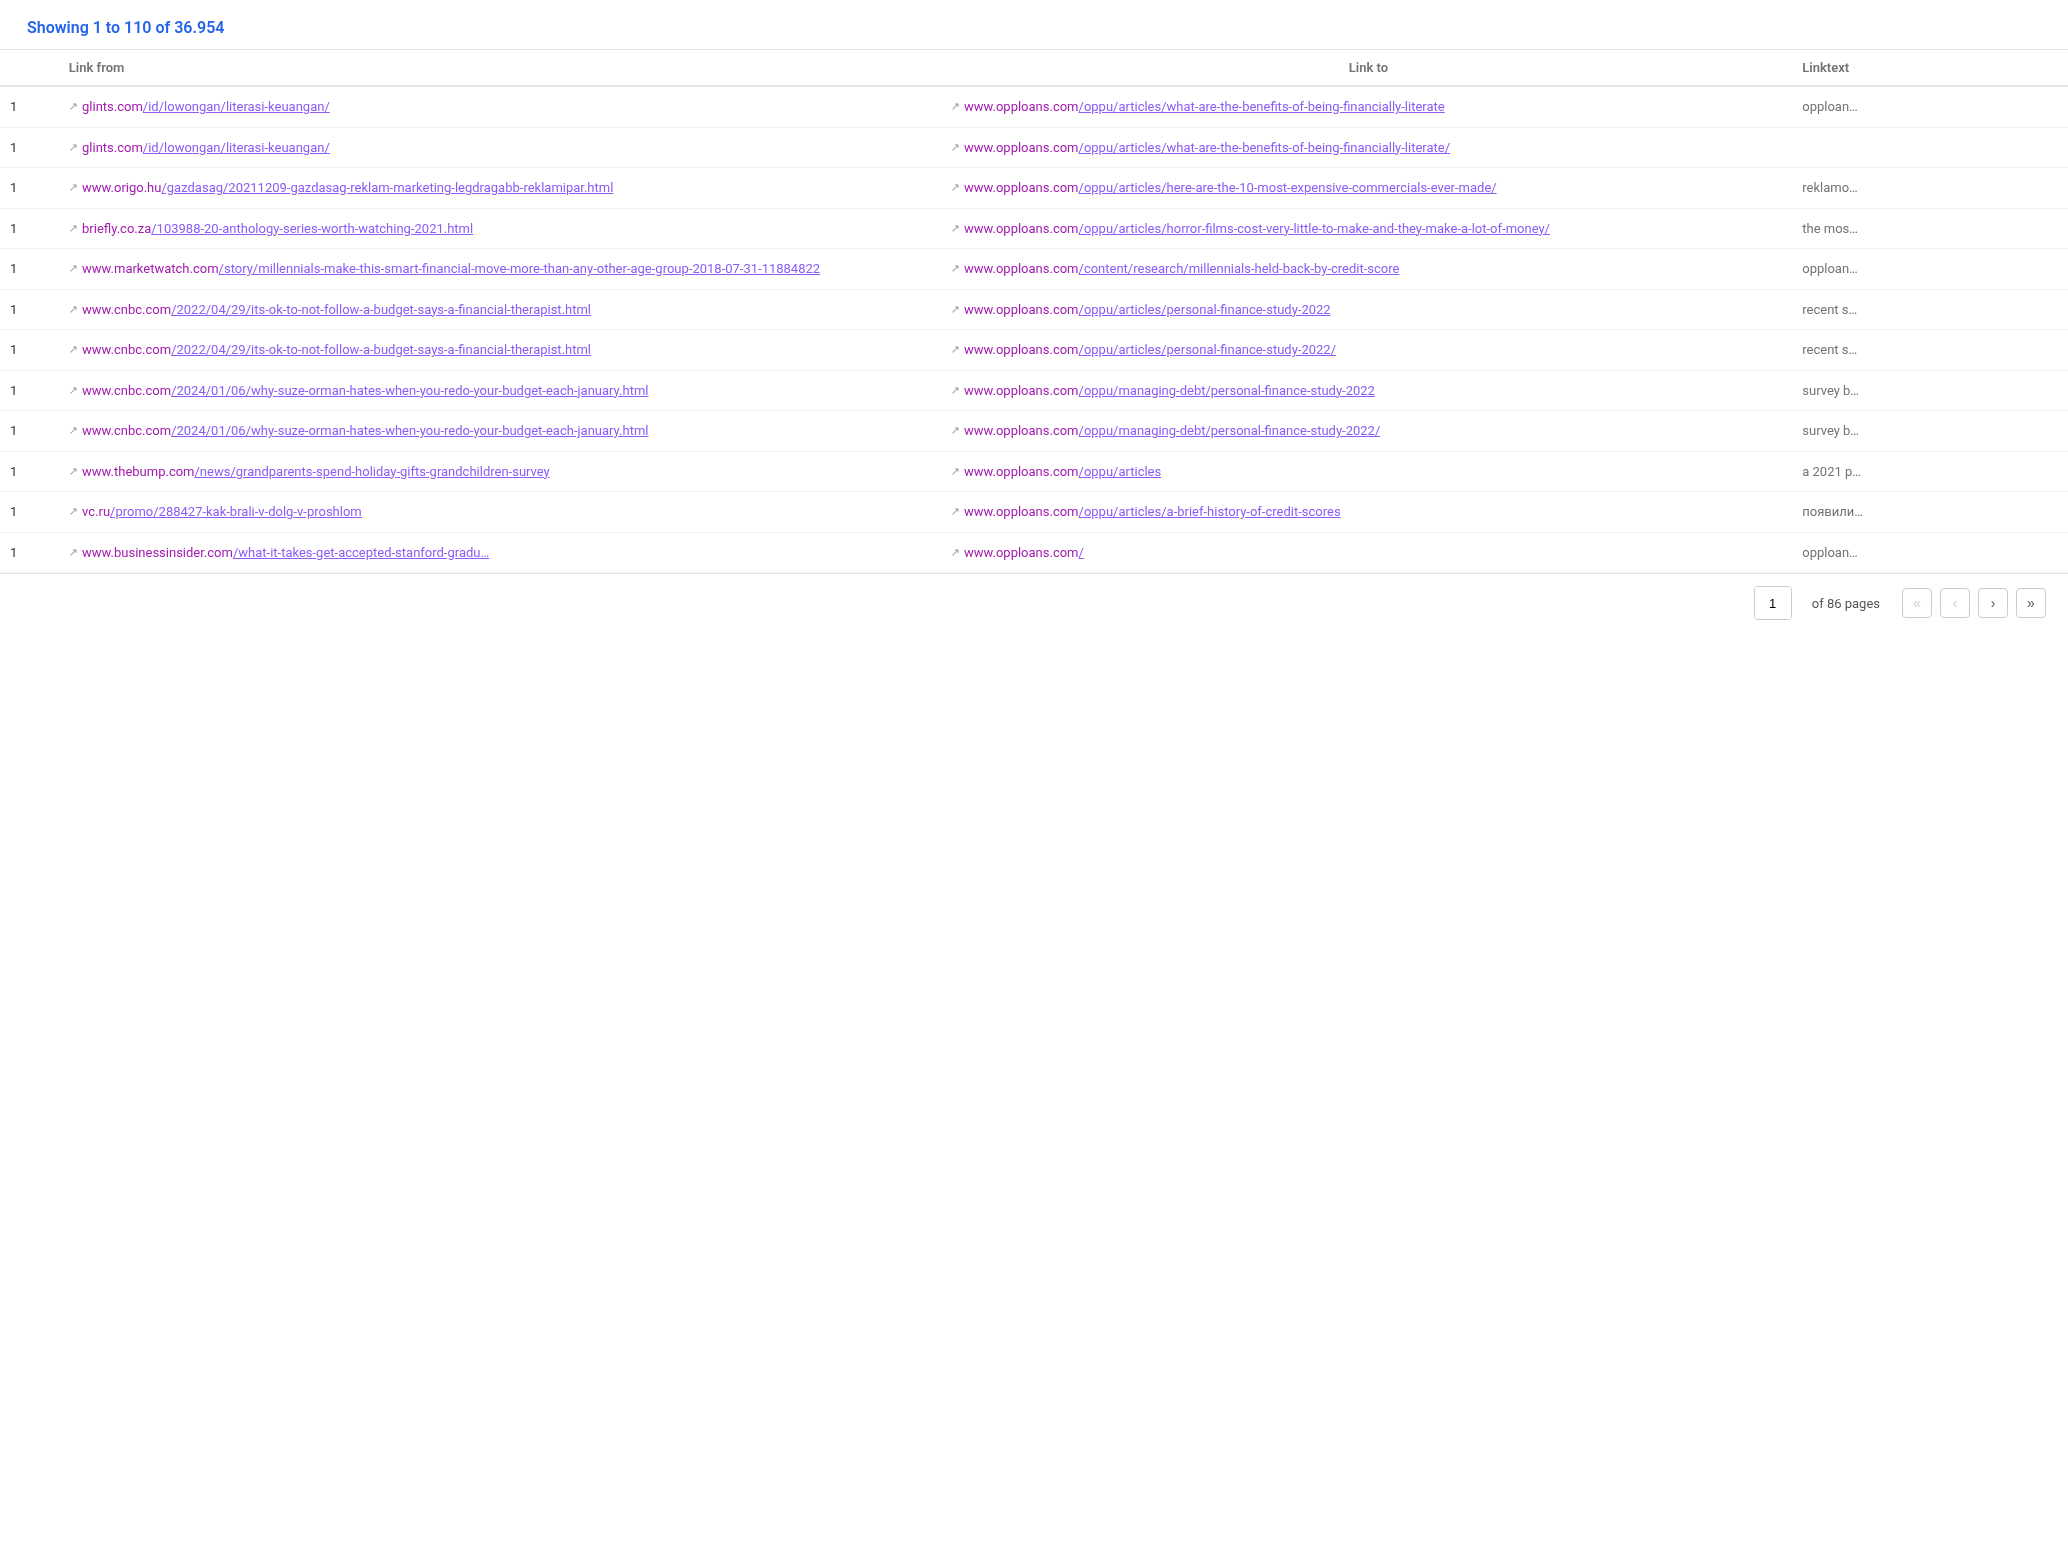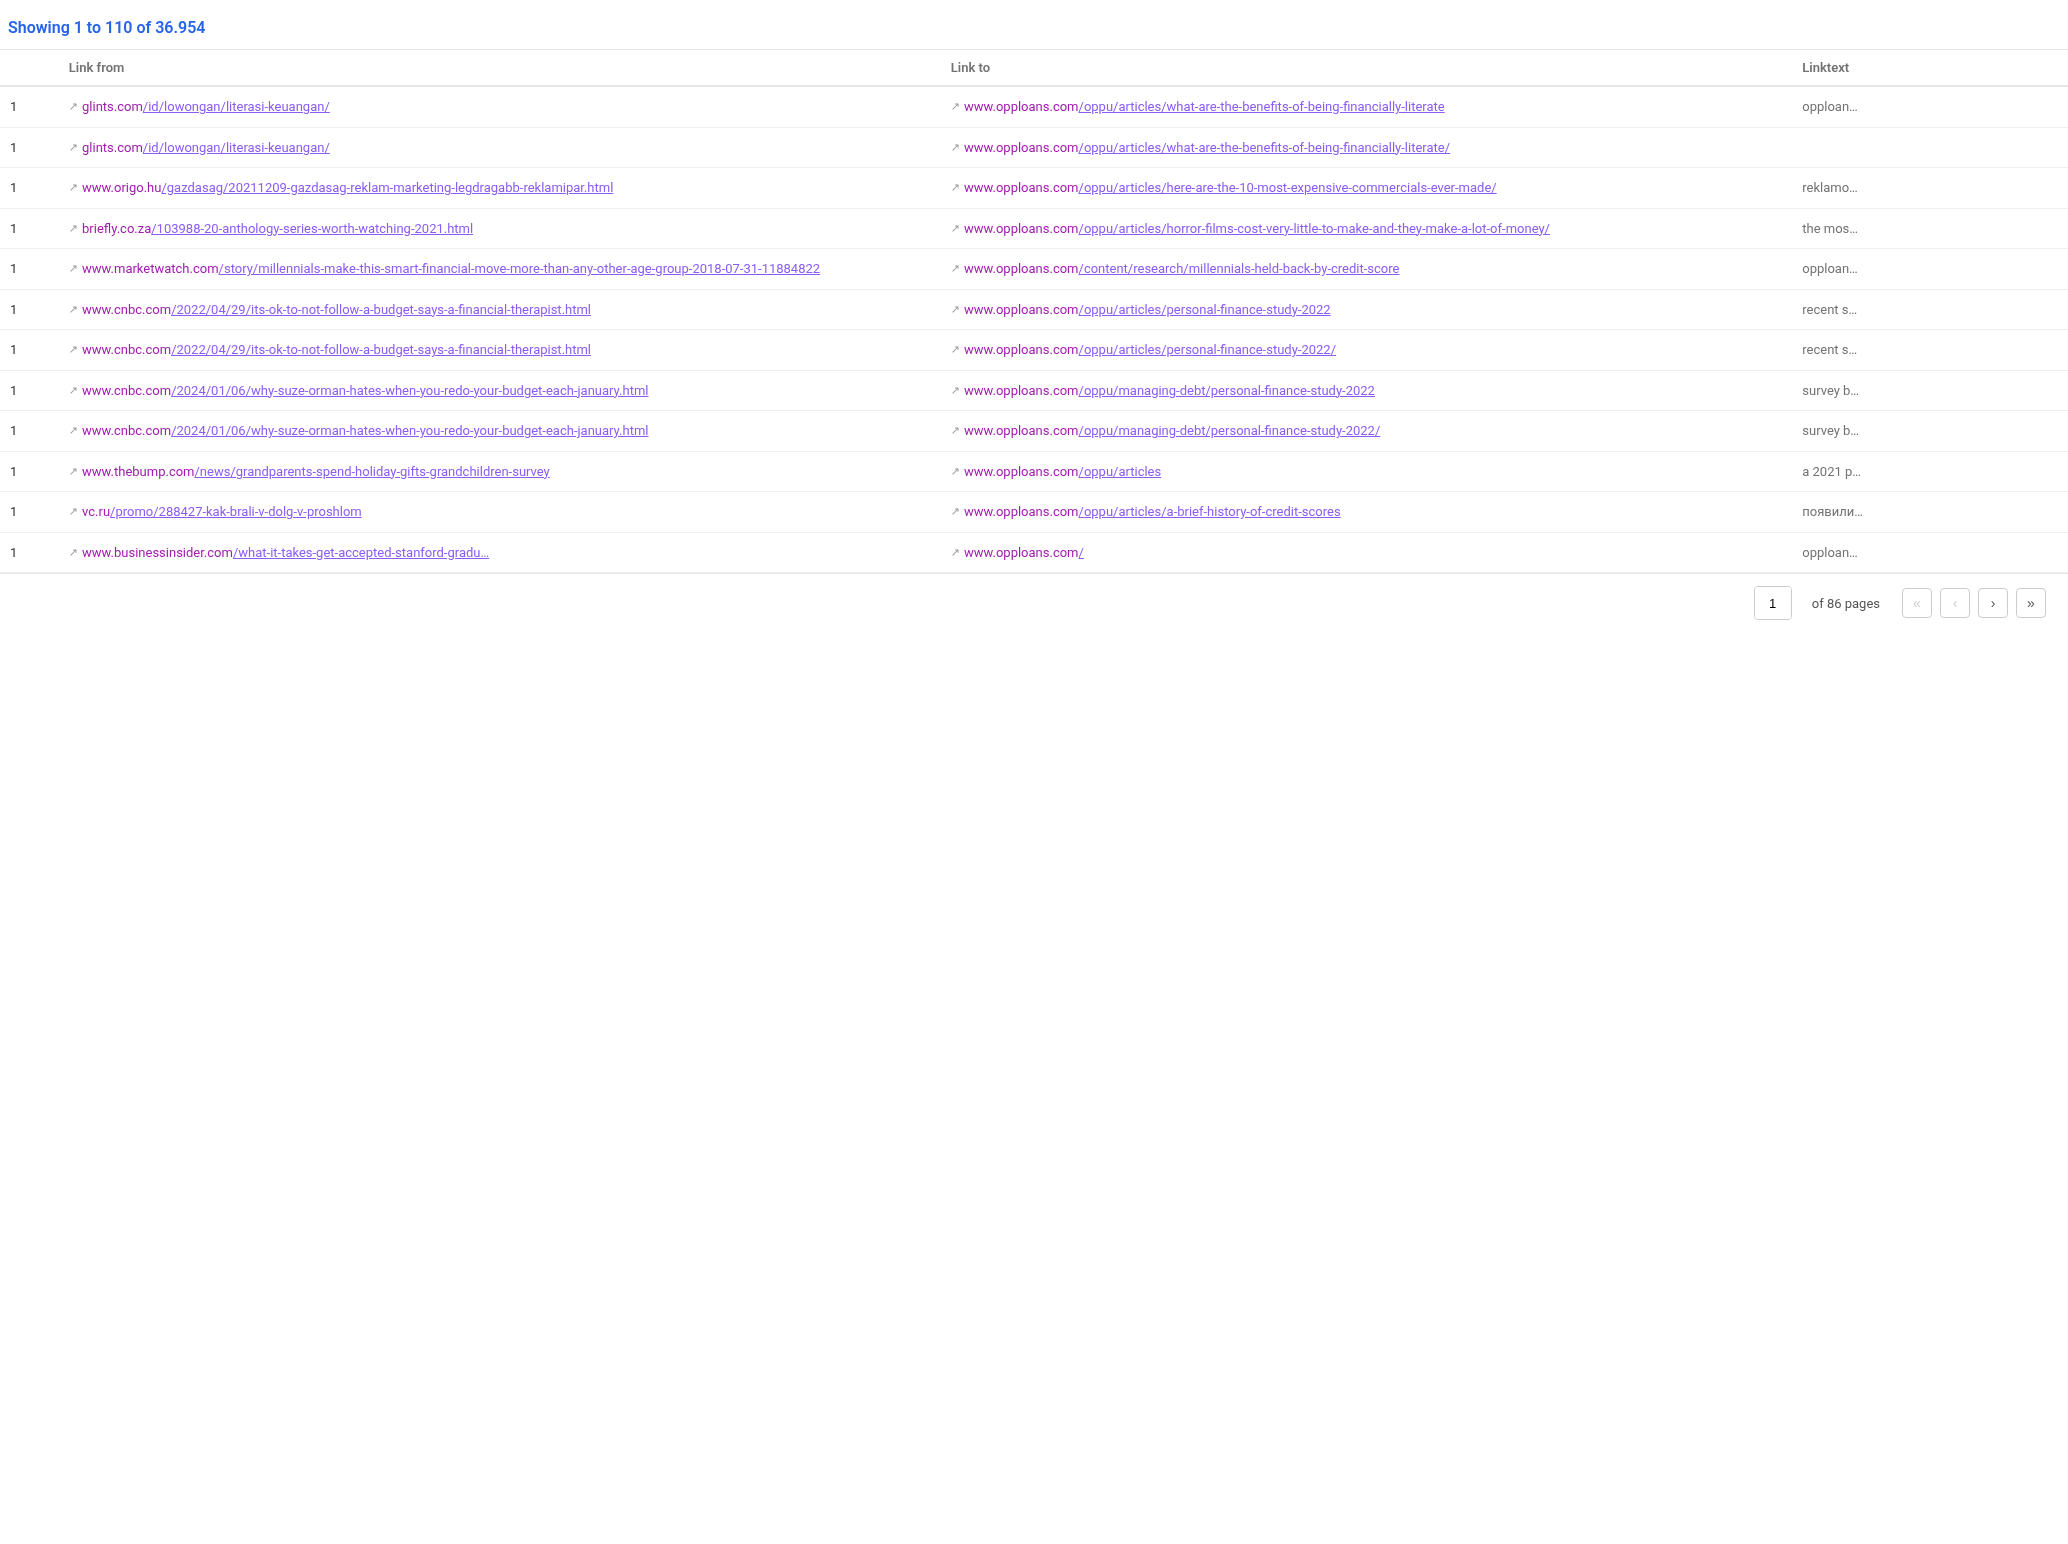--- a/index.html
+++ b/index.html
@@ -4,21 +4,21 @@
   <style>
     * { box-sizing: border-box; margin: 0; padding: 0; }
     body {
       font-family: -apple-system, BlinkMacSystemFont, 'Segoe UI', Roboto, Arial, sans-serif;
       font-size: 13px;
       color: #333;
       background: #fff;
       overflow-x: hidden;
     }
     .header {
-      padding: 18px 20px 12px 8px;
+      padding: 18px 20px 12px 27px;
       border-bottom: 1px solid #e5e5e5;
     }
     .showing-text {
       font-size: 16px;
       font-weight: 600;
       color: #2563eb;
     }
     .table-container {
       width: 100%;
       overflow-x: hidden;
@@ -33,21 +33,21 @@
     }
     thead th {
       padding: 10px 8px;
       text-align: left;
       font-weight: 600;
       font-size: 13px;
       color: #737373;
     }
     th.col-num { width: 40px; }
     th.col-link-from { width: 580px; }
-    th.col-link-to { width: 560px; }
+    th.col-link-to { width: 560px; text-align: center; }
     th.col-linktext { width: 180px; }
 
     tbody tr {
       border-bottom: 1px solid #f0f0f0;
     }
     td {
       padding: 10px 8px;
       vertical-align: top;
       font-size: 13px;
       line-height: 1.5;

